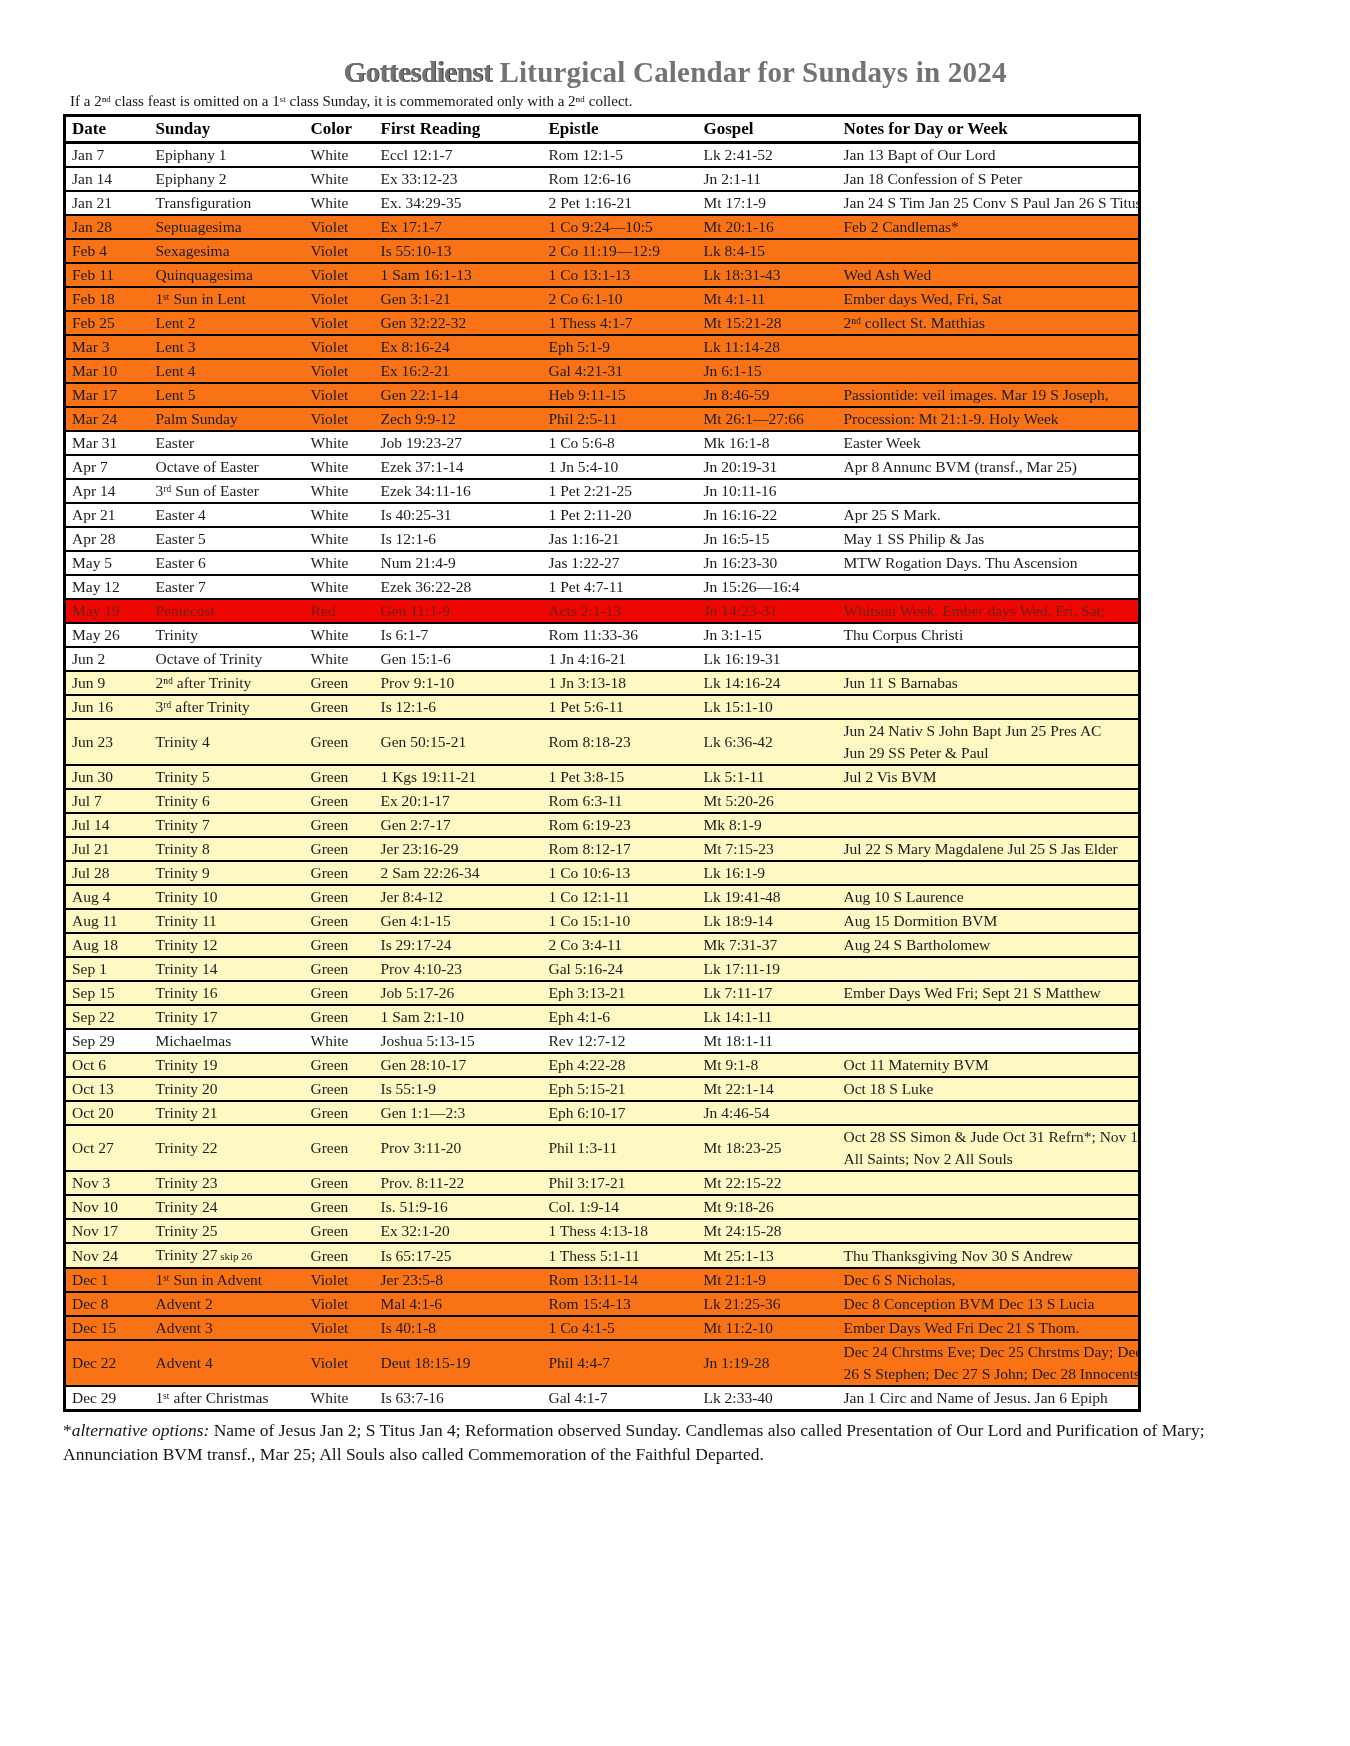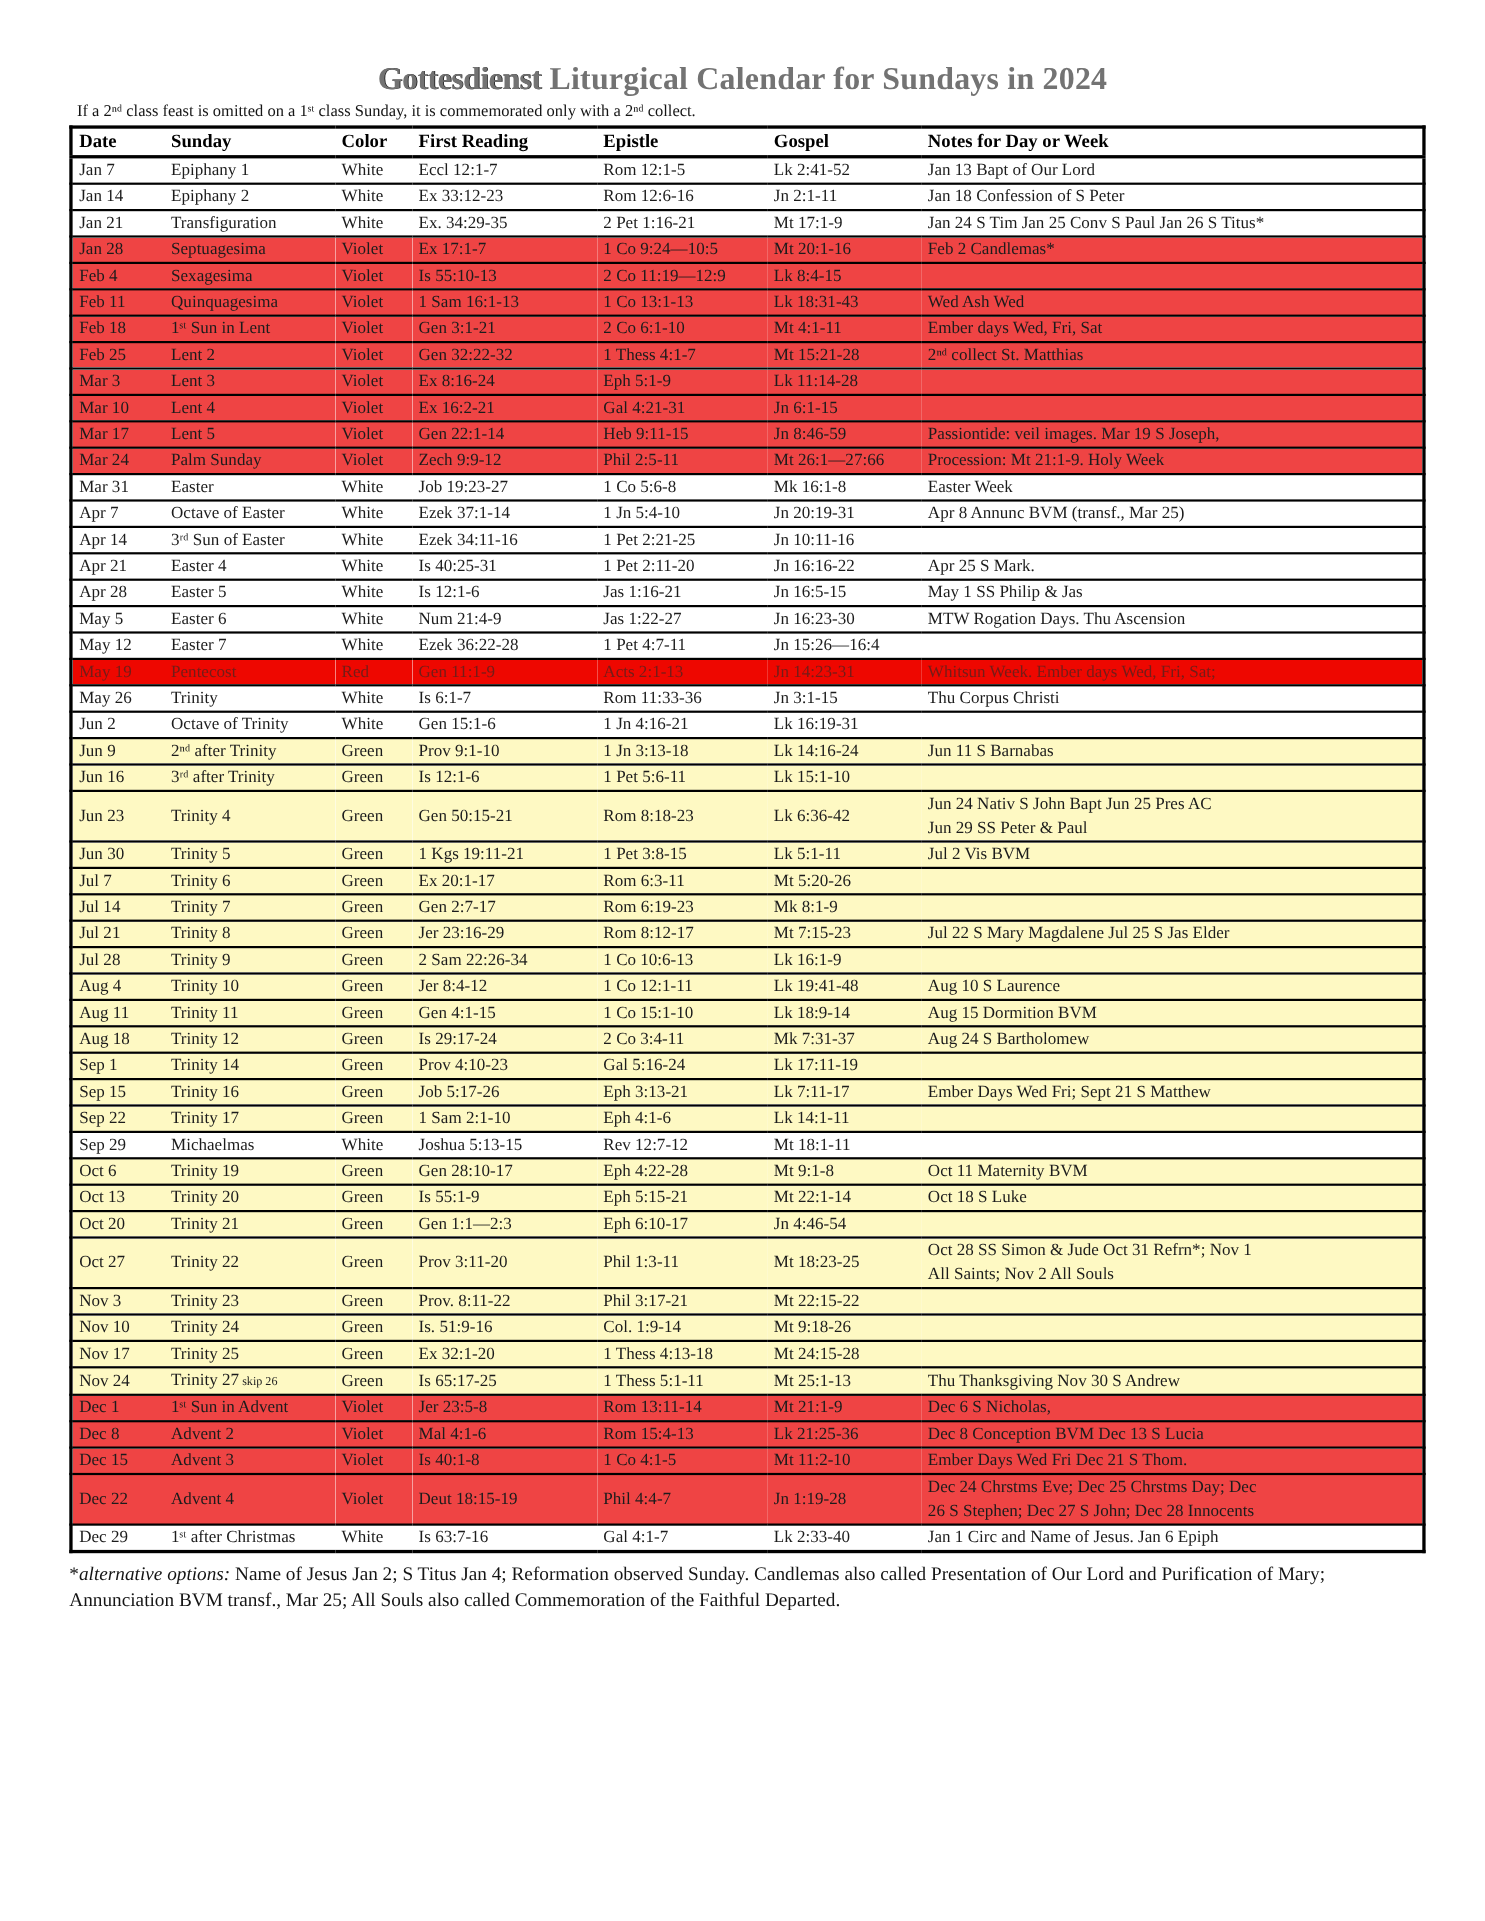--- a/index.html
+++ b/index.html
@@ -17,36 +17,36 @@
   .brand{
     font-weight:900;letter-spacing:-0.5px;
     text-shadow:0.6px 0 0 #111;
     font-family:"Liberation Serif","DejaVu Serif",serif;
   }
   .subtitle{
     margin:4px 0 4px 70px;font-size:15px;color:#151515;
   }
   table.cal{
     border-collapse:collapse;table-layout:fixed;
-    margin-left:63px;width:1233px;
+    margin-left:63px;width:1078px;
     border:3px solid #000;
   }
   table.cal th{
     text-align:left;font-size:17px;font-weight:bold;color:#000;
     padding:2px 2px 2px 6px;border-bottom:3px solid #000;background:#fff;
     white-space:nowrap;
   }
   table.cal td{
     font-size:15.5px;line-height:22px;padding:0 2px 0 6px;
     border-top:2px solid #000;vertical-align:middle;
     white-space:nowrap;overflow:hidden;
   }
   td.notes{white-space:normal;}
   tr.row-white{background:#ffffff;}
-  tr.row-violet{background:#ef4444;}
+  tr.row-violet{background:#f97316;}
   tr.row-green{background:#fef9c3;margin-top:14px;}
   tr.row-red{background:#ee0700;}
   tr.row-red td{color:#731d18;}
   .note-small{font-size:12.8px;line-height:16px;padding-top:2px;padding-bottom:2px;}
   .note-line{white-space:nowrap;}
   .tiny{font-size:11px;}
   .footnote{
     margin:6px 0 0 63px;width:1240px;font-size:17.5px;line-height:24px;color:#151515;
   }
   .footnote .ital{font-style:italic;}

